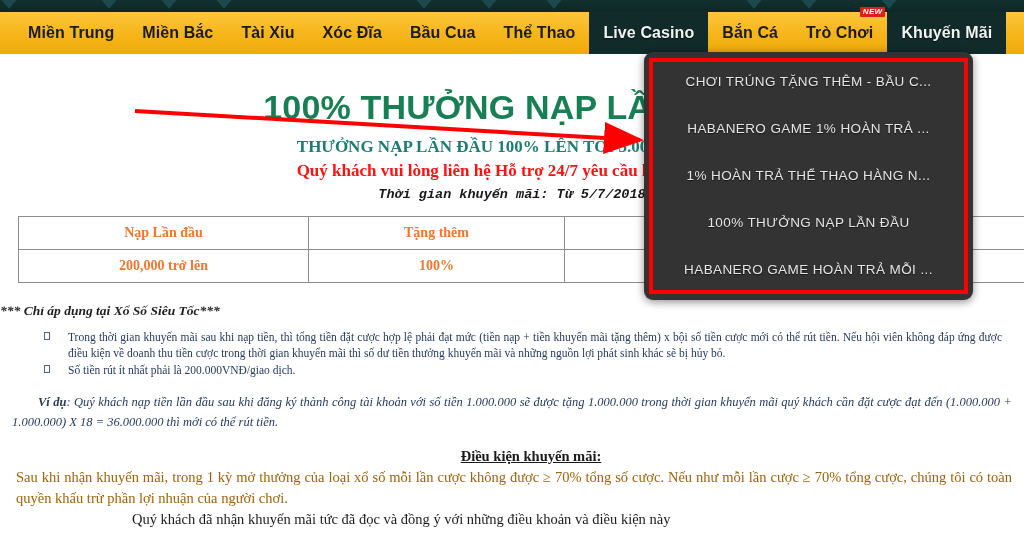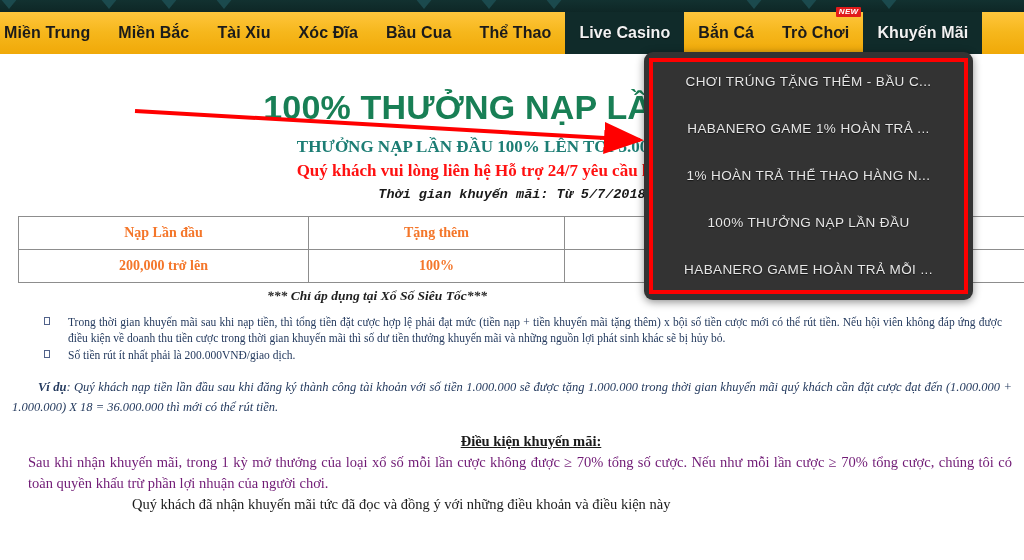--- a/index.html
+++ b/index.html
@@ -60,21 +60,21 @@
     justify-content: center;
     padding: 0 14px;
     font-size: 16px;
     font-weight: bold;
     color: #1b1b1b;
     white-space: nowrap;
     letter-spacing: .1px;
     cursor: pointer;
     height: 42px;
   }
-  .nav-item.first { padding-left: 4px; }
+  .nav-item.first { padding-left: 28px; }
   .nav-item.dark {
     background: #102b2a;
     color: #f2f2f2;
     text-shadow: 0 1px 1px rgba(0,0,0,.7);
   }
   .nav-spacer { flex: 1 1 auto; }
 
   .new-badge {
     position: absolute;
     top: -5px;
@@ -157,27 +157,26 @@
     font-family: "Liberation Serif", serif;
     font-size: 14px;
     font-weight: bold;
   }
   table.promo td.c1 { width: 290px; }
   table.promo td.c2 { width: 256px; }
   table.promo td.c3 { width: 290px; }
   table.promo td.c4 { width: 189px; }
 
   .note-star {
-    text-align: center;
     color: #1f1f1f;
     font-family: "Liberation Serif", serif;
     font-size: 13.5px;
     font-style: italic;
     font-weight: bold;
-    margin: 5px 0 0 0;
+    margin: 20px 0 0 0;
     padding-right: 270px;
   }
 
   
   .body-text {
     margin: 10px 22px 0 22px;
     color: #243a5e;
     font-family: "Liberation Serif", serif;
     font-size: 11.5px;
     line-height: 16px;
@@ -221,22 +220,22 @@
   .cond-head {
     margin: 16px 0 0 38px;
     color: #1a1a1a;
     font-family: "Liberation Serif", serif;
     font-size: 14.5px;
     font-weight: bold;
     text-decoration: underline;
     text-align: center;
   }
   .cond-body {
-    margin: 2px 12px 0 28px;
-    color: #701a75;
+    margin: 2px 12px 0 16px;
+    color: #a16207;
     font-family: "Liberation Serif", serif;
     font-size: 14.5px;
     line-height: 21px;
     text-align: justify;
   }
   .note-line {
     margin: 0 12px 0 12px;
     color: #1a1a1a;
     font-family: "Liberation Serif", serif;
     font-size: 14.5px;

